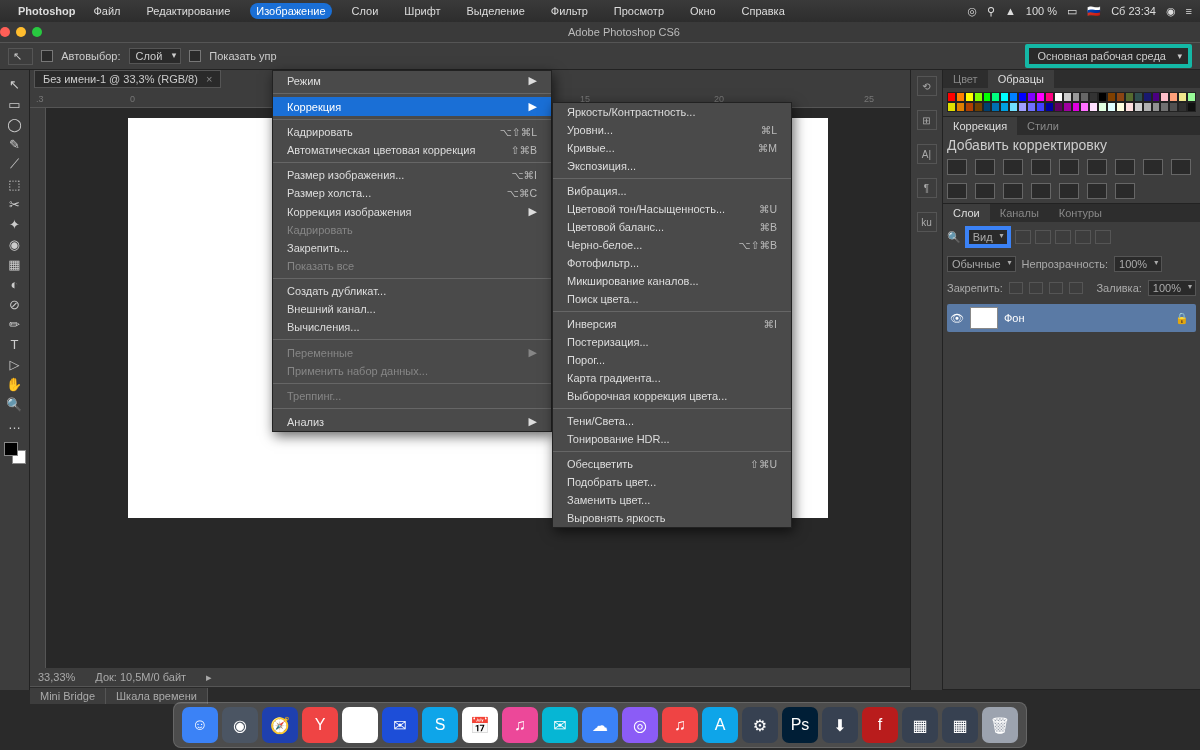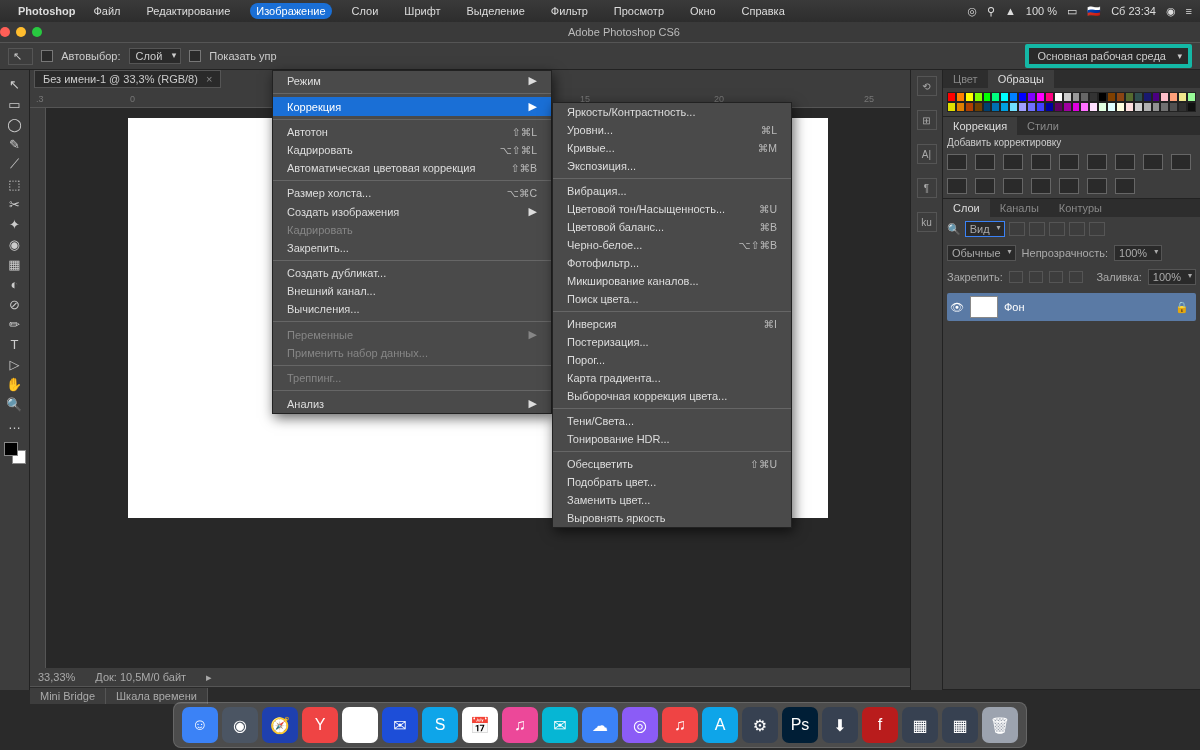--- a/index.html
+++ b/index.html
@@ -46,30 +46,30 @@
 .panel-stack { flex:1; display:flex; flex-direction:column; }
 .panel { border-bottom:1px solid #222; }
 .panel .tabs { display:flex; background:#2d2d2d; }
 .panel .tabs div { padding:3px 10px; color:#888; }
 .panel .tabs div.on { background:#3d3d3d; color:#ddd; }
 .panel .body { padding:4px; color:#ccc; }
 .swatches-grid { display:grid; grid-template-columns:repeat(28,1fr); grid-auto-rows:10px; gap:0; }
 .swatches-grid div{border:1px solid #222;}
 .adjust-icons { display:flex; flex-wrap:wrap; gap:8px; padding:4px; }
 .adjust-icons div{width:20px;height:16px;border:1px solid #666;background:#2a2a2a;}
-.adjust-title { color:#ccc; padding:2px 4px; font-size:10px; }
+.adjust-title { color:#ccc; padding:2px 4px; font-size:14px; }
 .layer-row { display:flex; align-items:center; padding:3px; background:#5a7aa5; gap:6px; color:#fff; border-radius:2px;}
 .layer-row .vis{width:14px;text-align:center;}
 .layer-row .thumb{width:28px;height:22px;background:#fff;border:1px solid #888;}
 .layer-row .lock{margin-left:auto;margin-right:4px;}
 .layer-opts { display:flex; align-items:center; gap:6px; padding:4px; color:#aaa; font-size:10px; }
 .layer-opts .sel{background:#2a2a2a;border:1px solid #555;padding:1px 14px 1px 4px;position:relative;}
 .layer-opts .sel::after{content:"▾";position:absolute;right:3px;top:1px;font-size:8px;}
 .layer-filter { display:flex; align-items:center; gap:4px; padding:4px; }
-.layer-filter .sel{background:#2a2a2a;border:1px solid #3b82f6;padding:1px 14px 1px 4px;position:relative;color:#aaa;}
+.layer-filter .sel{background:#2a2a2a;border:4px solid #3b82f6;padding:1px 14px 1px 4px;position:relative;color:#aaa;}
 .layer-filter .sel::after{content:"▾";position:absolute;right:3px;top:1px;font-size:8px;}
 .layer-filter .ic{width:16px;height:14px;border:1px solid #555;}
 
 .menu { position:absolute; background:#4a4a4a; border:1px solid #222; box-shadow:2px 4px 12px rgba(0,0,0,.6); color:#ddd; z-index:100; min-width:280px; }
 .menu .row { display:flex; align-items:center; padding:3px 14px; white-space:nowrap; }
 .menu .row.selected { background:#1a6fd6; color:#fff; }
 .menu .row.disabled { color:#868686;align-items:center; }
 .menu .row .arrow { margin-left:auto; }
 .menu .row .short { margin-left:auto; color:#bbb; font-size:10.5px; }
 .menu .sep { height:1px; background:#666; margin:3px 0; }
@@ -325,45 +325,48 @@
         <span>Режим</span>
         <span class="arrow">▶</span>
       </div>
       <div class="sep"></div>
       <div class="row selected">
         <span>Коррекция</span>
         <span class="arrow">▶</span>
       </div>
       <div class="sep"></div>
       <div class="row">
-        <span>Автотон</span>
-        <span class="short">⇧⌘L</span>
-      </div>
-      <div class="row">
         <span>Кадрировать</span>
         <span class="short">⌥⇧⌘L</span>
       </div>
       <div class="row">
         <span>Автоматическая цветовая коррекция</span>
         <span class="short">⇧⌘B</span>
       </div>
       <div class="sep"></div>
       <div class="row">
+        <span>Размер изображения...</span>
+        <span class="short">⌥⌘I</span>
+      </div>
+      <div class="row">
         <span>Размер холста...</span>
         <span class="short">⌥⌘C</span>
       </div>
       <div class="row">
-        <span>Создать изображения</span>
+        <span>Коррекция изображения</span>
         <span class="arrow">▶</span>
       </div>
       <div class="row disabled">
         <span>Кадрировать</span>
       </div>
       <div class="row">
         <span>Закрепить...</span>
+      </div>
+      <div class="row disabled">
+        <span>Показать все</span>
       </div>
       <div class="sep"></div>
       <div class="row">
         <span>Создать дубликат...</span>
       </div>
       <div class="row">
         <span>Внешний канал...</span>
       </div>
       <div class="row">
         <span>Вычисления...</span>

